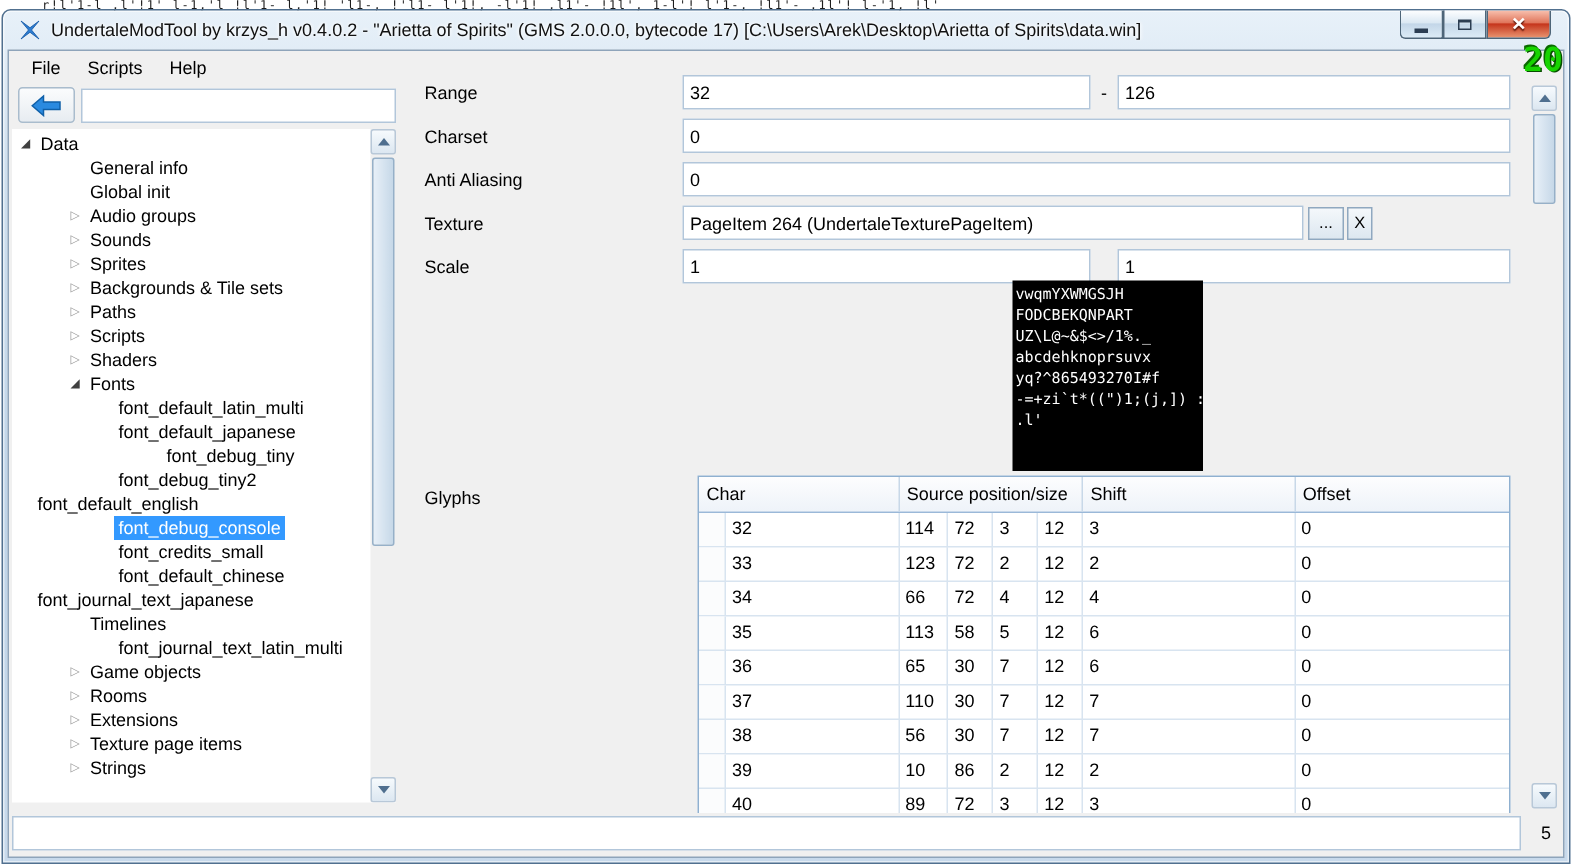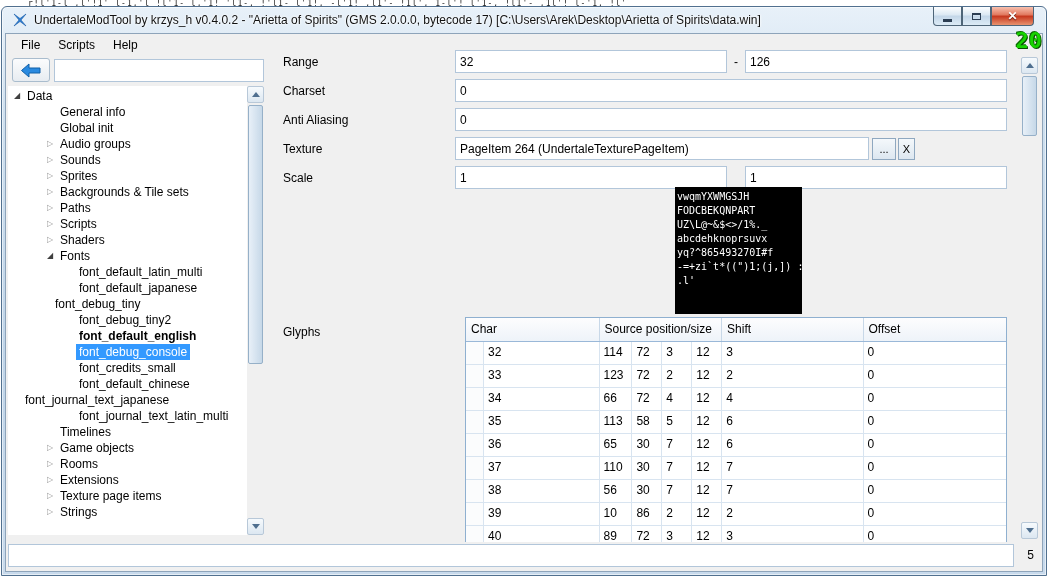--- a/index.html
+++ b/index.html
@@ -229,55 +229,55 @@
             <span class="tree-label">Fonts</span>
           </div>
           <div class="tree-item" style="padding-left: 54px;">
             <span class="tree-exp leaf"></span>
             <span class="tree-label">font_default_latin_multi</span>
           </div>
           <div class="tree-item" style="padding-left: 54px;">
             <span class="tree-exp leaf"></span>
             <span class="tree-label">font_default_japanese</span>
           </div>
-          <div class="tree-item" style="padding-left: 30px;">
+          <div class="tree-item" style="padding-left: 86px;">
             <span class="tree-exp leaf"></span>
             <span class="tree-label">font_debug_tiny</span>
           </div>
           <div class="tree-item" style="padding-left: 54px;">
             <span class="tree-exp leaf"></span>
             <span class="tree-label">font_debug_tiny2</span>
           </div>
-          <div class="tree-item" style="padding-left: 54px; font-weight: bold;">
+          <div class="tree-item" style="">
             <span class="tree-exp leaf"></span>
             <span class="tree-label">font_default_english</span>
           </div>
           <div class="tree-item" style="padding-left: 54px;">
             <span class="tree-exp leaf"></span>
             <span class="tree-label selected">font_debug_console</span>
           </div>
           <div class="tree-item" style="padding-left: 54px;">
             <span class="tree-exp leaf"></span>
             <span class="tree-label">font_credits_small</span>
           </div>
           <div class="tree-item" style="padding-left: 54px;">
             <span class="tree-exp leaf"></span>
             <span class="tree-label">font_default_chinese</span>
           </div>
           <div class="tree-item" style="">
             <span class="tree-exp leaf"></span>
             <span class="tree-label">font_journal_text_japanese</span>
           </div>
+          <div class="tree-item" style="padding-left: 35px;">
+            <span class="tree-exp leaf"></span>
+            <span class="tree-label">Timelines</span>
+          </div>
           <div class="tree-item" style="padding-left: 54px;">
             <span class="tree-exp leaf"></span>
             <span class="tree-label">font_journal_text_latin_multi</span>
-          </div>
-          <div class="tree-item" style="padding-left: 35px;">
-            <span class="tree-exp leaf"></span>
-            <span class="tree-label">Timelines</span>
           </div>
           <div class="tree-item" style="padding-left: 35px;">
             <span class="tree-exp closed">▷</span>
             <span class="tree-label">Game objects</span>
           </div>
           <div class="tree-item" style="padding-left: 35px;">
             <span class="tree-exp closed">▷</span>
             <span class="tree-label">Rooms</span>
           </div>
           <div class="tree-item" style="padding-left: 35px;">

